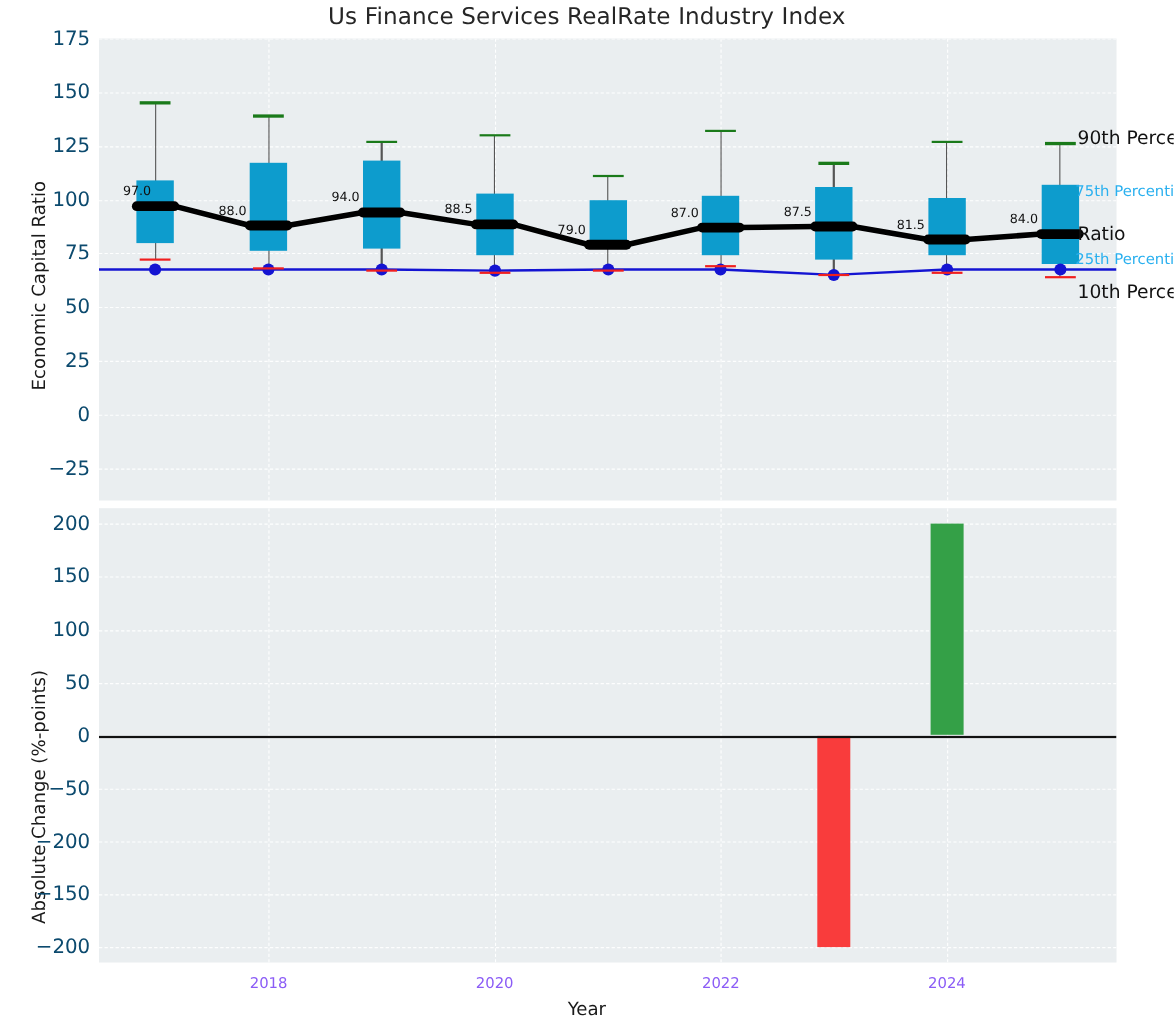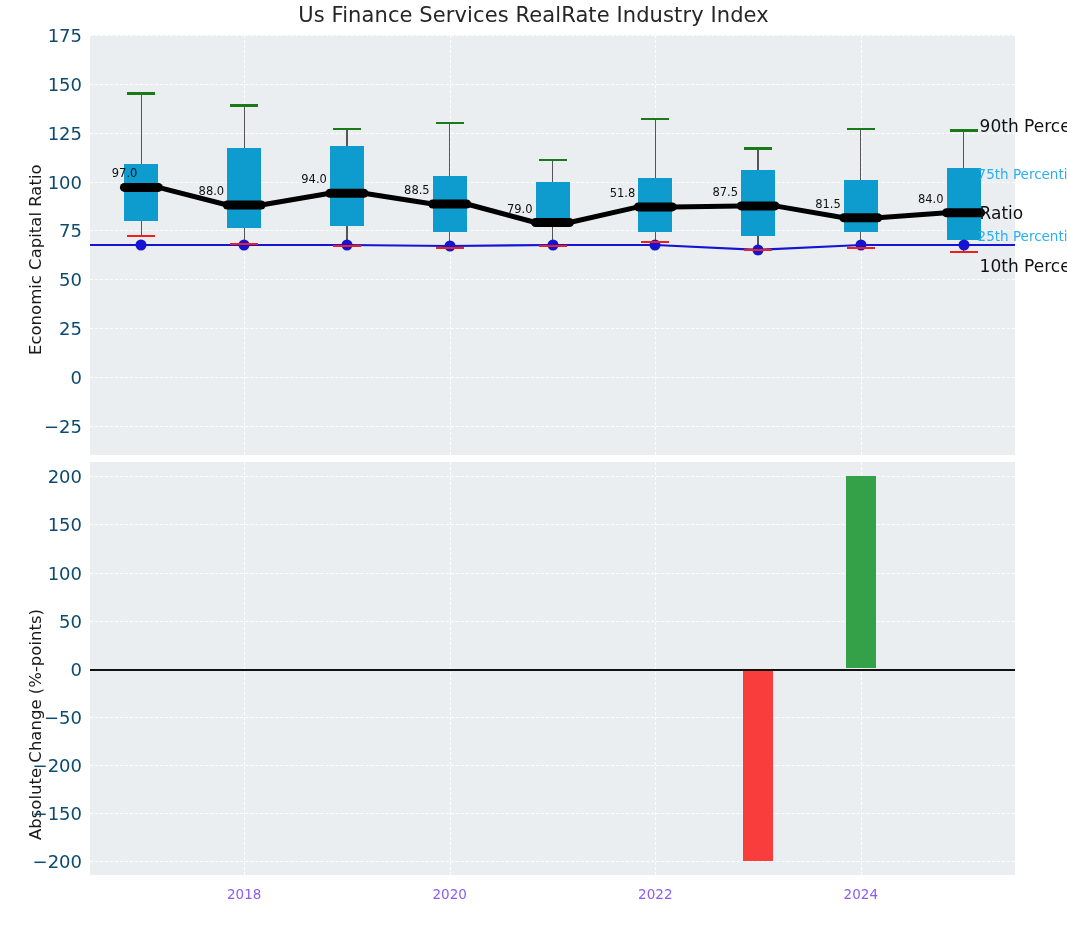--- a/index.html
+++ b/index.html
@@ -173,21 +173,21 @@
         <div class="cap-lo" style="left: 448.5px; top: 209.7px; width: 28px;"></div>
         <div class="cap-lo" style="left: 551.3px; top: 205.8px; width: 28px;"></div>
         <div class="cap-lo" style="left: 654.1px; top: 213.6px; width: 28px;"></div>
         <div class="cap-lo" style="left: 756.8px; top: 211.6px; width: 28px;"></div>
         <div class="cap-lo" style="left: 859.6px; top: 215.5px; width: 28px;"></div>
         <div class="vlabel" style="left: 31.4px; top: 138.4px; margin-left: 16px;">97.0</div>
         <div class="vlabel" style="left: 134.2px; top: 156px;">88.0</div>
         <div class="vlabel" style="left: 236.9px; top: 144.2px;">94.0</div>
         <div class="vlabel" style="left: 339.7px; top: 155px;">88.5</div>
         <div class="vlabel" style="left: 442.5px; top: 173.5px;">79.0</div>
-        <div class="vlabel" style="left: 545.3px; top: 157.9px;">51.8</div>
+        <div class="vlabel" style="left: 545.3px; top: 157.9px;">87.0</div>
         <div class="vlabel" style="left: 648.1px; top: 156.9px;">87.5</div>
         <div class="vlabel" style="left: 750.8px; top: 168.7px;">81.5</div>
         <div class="vlabel" style="left: 853.6px; top: 163.8px;">84.0</div>
       </div>
   </div>
 
   <div class="axlabel-y" id="ylab-top" style="left:26px;top:355px;">Economic Capital Ratio</div>
 
   <div class="panel" id="panel-bot">
     <div class="plotarea" id="bot-plot">
@@ -205,20 +205,21 @@
         <div class="gridv" style="left: 565.3px;"></div>
         <div class="gridv" style="left: 770.8px;"></div>
         <div class="bar" style="left: 653.1px; top: 206.5px; height: 192.1px; width: 30px; background: rgb(249, 60, 60);"></div>
         <div class="bar" style="left: 755.8px; top: 14.4px; height: 192.1px; width: 30px; background: rgb(52, 160, 71);"></div>
         <div class="zeroline" style="top: 206.5px;"></div>
       </div>
   </div>
 
   <div class="axlabel-y" id="ylab-bot" style="left:26px;top:840px;">Absolute Change (%-points)</div>
 
+  <div class="axlabel-x" style="top:908px;">Year</div>
 
   <div id="ticks-layer">
       <div class="ytick2" style="top: 35px; left: 0px; width: 82px;">175</div>
       <div class="ytick2" style="top: 83.8px; left: 0px; width: 82px;">150</div>
       <div class="ytick2" style="top: 132.7px; left: 0px; width: 82px; text-align: right;">125</div>
       <div class="ytick2" style="top: 181.5px; left: 0px; width: 82px;">100</div>
       <div class="ytick2" style="top: 230.3px; left: 0px; width: 82px;">75</div>
       <div class="ytick2" style="top: 279.2px; left: 0px; width: 82px;">50</div>
       <div class="ytick2" style="top: 328px; left: 0px; width: 82px;">25</div>
       <div class="ytick2" style="top: 376.9px; left: 0px; width: 82px;">0</div>

